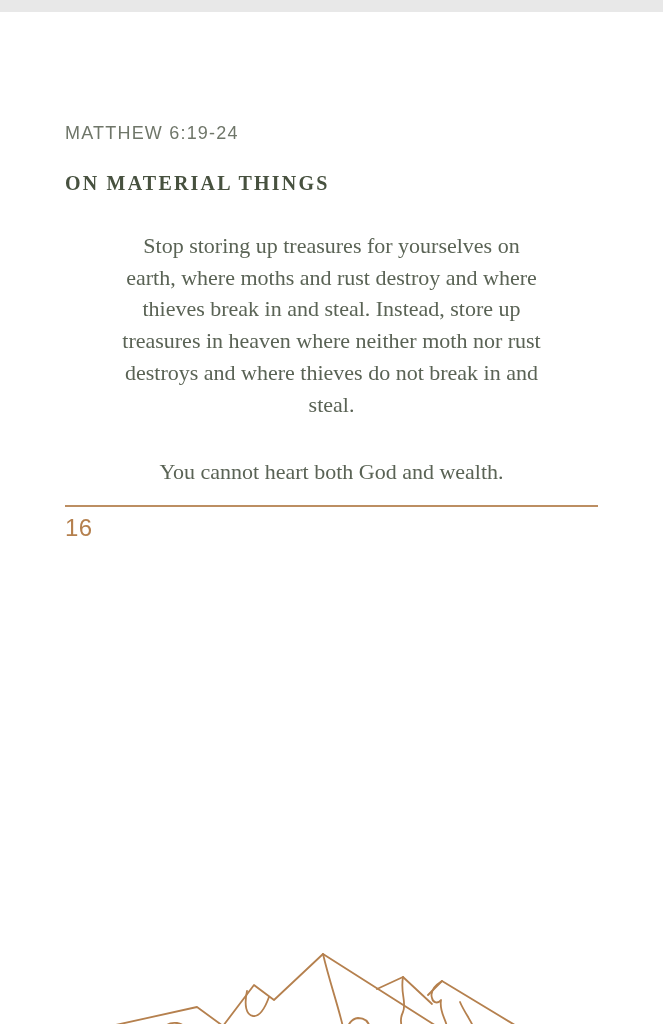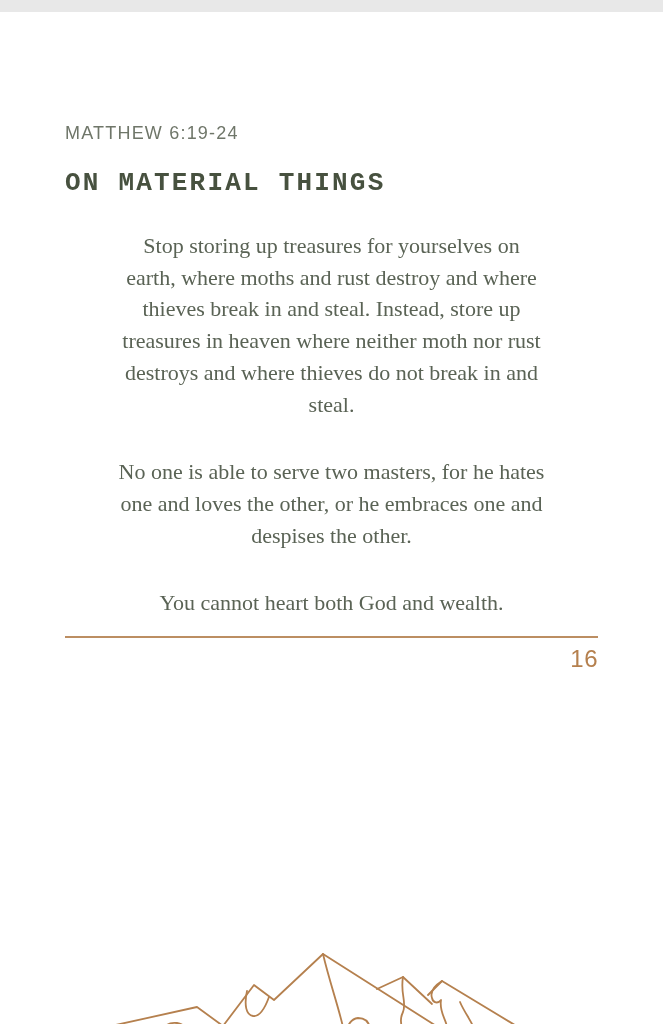--- a/index.html
+++ b/index.html
@@ -21,46 +21,46 @@
     margin: 110px 0 0 0;
     font-size: 18px;
     line-height: 22px;
     letter-spacing: 1.2px;
     font-weight: 400;
     color: #6f7669;
     font-family: "Liberation Sans", sans-serif;
   }
   .title {
     margin: 24px 0 0 0;
-    font-size: 26px;
+    font-size: 20px;
     line-height: 30px;
     font-weight: 700;
     letter-spacing: 2.2px;
     color: #47513f;
-    font-family: Liberation Mono, monospace;
+    font-family: Liberation Serif, serif;
   }
   .body-copy p {
     margin: 36px 0 0 0;
     font-family: "Liberation Serif", serif;
     font-size: 22px;
     line-height: 31.7px;
     color: #5a6355;
     white-space: pre;
     text-align: center;
   }
   .body-copy p.first { margin-top: 32px; }
   .divider {
     margin: 17px 0 0 0;
     border: none;
     height: 2px;
     background: #bc8e62;
   }
   .page-number {
     margin-top: 9px;
-    text-align: right;
+    text-align: left;
     font-size: 24px;
     line-height: 24px;
     letter-spacing: 0.5px;
     color: #b5804e;
     font-family: "Liberation Sans", sans-serif;
   }
   .mountains {
     position: absolute;
     left: 60px;
     top: 930px;
@@ -84,23 +84,20 @@
 
   <h1 class="title">ON MATERIAL THINGS</h1>
 
   <div class="body-copy">
     <p class="first">Stop storing up treasures for yourselves on
 earth, where moths and rust destroy and where
 thieves break in and steal. Instead, store up
 treasures in heaven where neither moth nor rust
 destroys and where thieves do not break in and
 steal.</p>
-    <p>No one is able to serve two masters, for he hates
-one and loves the other, or he embraces one and
-despises the other.</p>
     <p>You cannot heart both God and wealth.</p>
   </div>
 
   <hr class="divider">
 
   <div class="page-number">16</div>
 
   <svg class="mountains" viewBox="0 0 480 94" aria-hidden="true">
 
     <path d="M 6 94 L 137 65 L 163 84 L 194 43 L 214 58 L 263 12 L 392 94"></path>

